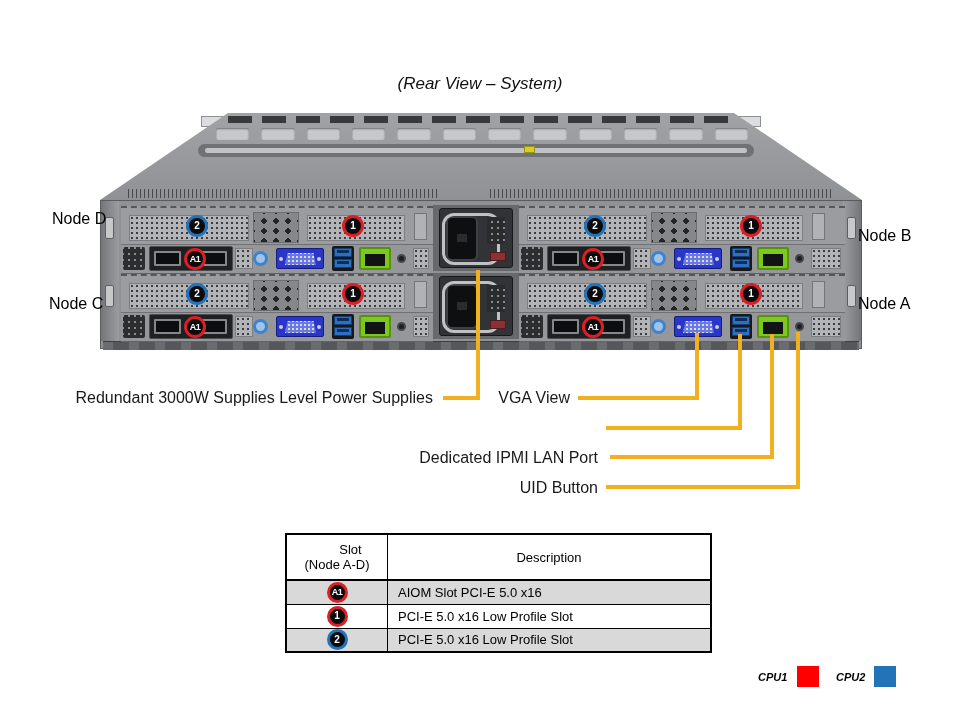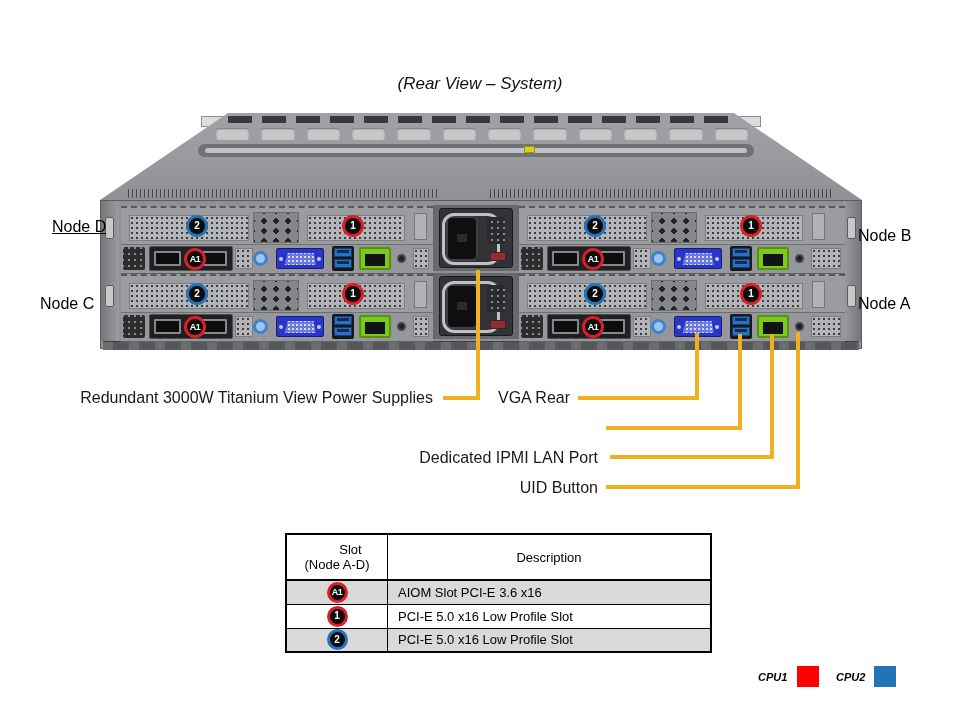--- a/index.html
+++ b/index.html
@@ -319,57 +319,57 @@
       <div class="lan">
         <div class="lan-inner"></div>
       </div>
       <div class="uid"></div>
       <div class="vent right-vent"></div>
     </div>
   </div>
 </div>
   </div>
 
-  <div class="node-label" style="left:52px;top:218px;text-decoration:underline;">Node D</div>
-  <div class="node-label" style="left:40px;top:295px;">Node C</div>
+  <div class="node-label" style="left:52px;top:210px;">Node D</div>
+  <div class="node-label" style="left:49px;top:295px;">Node C</div>
   <div class="node-label" style="left:858px;top:227px;">Node B</div>
   <div class="node-label" style="left:858px;top:295px;">Node A</div>
 
   <div class="yline" style="left:476px;top:270px;width:4px;height:130px;"></div>
   <div class="yline" style="left:443px;top:396px;width:37px;height:4px;"></div>
   <div class="yline" style="left:695px;top:333px;width:4px;height:67px;"></div>
   <div class="yline" style="left:578px;top:396px;width:121px;height:4px;"></div>
   <div class="yline" style="left:738px;top:334px;width:4px;height:96px;"></div>
   <div class="yline" style="left:606px;top:426px;width:136px;height:4px;"></div>
   <div class="yline" style="left:770px;top:334px;width:4px;height:125px;"></div>
   <div class="yline" style="left:610px;top:455px;width:164px;height:4px;"></div>
   <div class="yline" style="left:796px;top:332px;width:4px;height:157px;"></div>
   <div class="yline" style="left:606px;top:485px;width:194px;height:4px;"></div>
 
-  <div class="callout-label" style="left:60px;top:389px;width:373px;">Redundant 3000W Titanium View Power Supplies</div>
-  <div class="callout-label" style="left:420px;top:389px;width:150px;">VGA Rear</div>
+  <div class="callout-label" style="left:60px;top:389px;width:373px;">Redundant 3000W Supplies Level Power Supplies</div>
+  <div class="callout-label" style="left:420px;top:389px;width:150px;">VGA View</div>
   <div class="callout-label" style="left:440px;top:479px;width:158px;">UID Button</div>
   <div class="callout-label" style="left:380px;top:449px;width:218px;">Dedicated IPMI LAN Port</div>
 
   <table class="slot-table">
     <thead>
       <tr>
         <th class="col-slot">
           <span style="display:block;padding-left:27px;">Slot</span>
           <span style="display:block;">(Node A-D)</span>
         </th>
         <th>Description</th>
       </tr>
     </thead>
     <tbody>
       <tr class="shaded">
         <td class="cell-badge">
           <span class="tbl-badge txt-sm">A1</span>
         </td>
-        <td class="cell-desc">AIOM Slot PCI-E 3.6 x16</td>
+        <td class="cell-desc">AIOM Slot PCI-E 5.0 x16</td>
       </tr>
       <tr>
         <td class="cell-badge">
           <span class="tbl-badge">1</span>
         </td>
         <td class="cell-desc">PCI-E 5.0 x16 Low Profile Slot</td>
       </tr>
       <tr class="shaded">
         <td class="cell-badge">
           <span class="tbl-badge blue">2</span>

